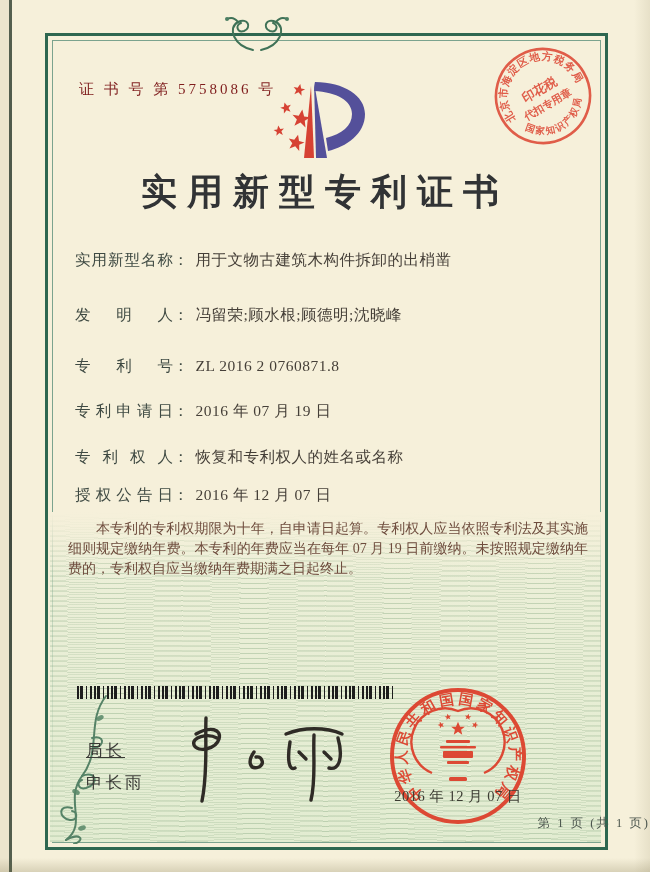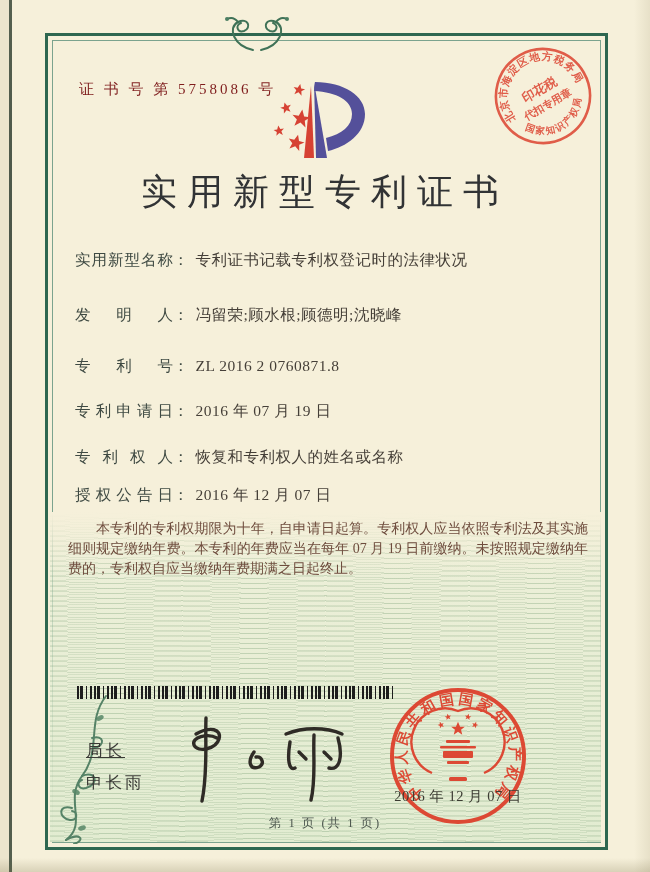--- a/index.html
+++ b/index.html
@@ -22,21 +22,21 @@
        background-image:
          linear-gradient(180deg,#f6f0da 0%,rgba(246,240,218,0) 20%),
          repeating-linear-gradient(2deg,rgba(122,160,118,.22) 0 1px,rgba(0,0,0,0) 1px 5px),
          repeating-linear-gradient(-2deg,rgba(122,160,118,.18) 0 1px,rgba(0,0,0,0) 1px 5px),
          linear-gradient(180deg,rgba(231,239,216,.55),#e2ecd1);}
 
   .cert-no{position:absolute;left:79px;top:80px;font-size:15px;letter-spacing:3px;
        color:#7f1d1d;}
 
   .title{position:absolute;left:0;top:168px;width:640px;text-align:center;
-       font-size:36px;font-weight:normal;color:#313335;letter-spacing:10px;text-indent:10px;}
+       font-size:36px;font-weight:bold;color:#313335;letter-spacing:10px;text-indent:10px;}
 
   .field{position:absolute;left:75px;font-size:15.5px;color:#3f4a43;white-space:nowrap;}
   .field .lbl{display:inline-block;width:98px;text-align:justify;text-align-last:justify;}
   .field .col{display:inline-block;}
   .field .val{margin-left:7px;color:#453f38;letter-spacing:.5px;}
 
   .paras{position:absolute;left:68px;top:519px;width:520px;font-size:14px;line-height:20px;
        color:#6e4c3d;text-align:justify;z-index:2;}
   .paras p{margin:0;text-indent:2em;}
 
@@ -58,21 +58,21 @@
 
   .stamp{position:absolute;left:483px;top:36px;width:120px;height:120px;
        transform:rotate(-30deg);opacity:.88;}
 
   .ornament-topA{position:absolute;left:222px;top:14px;z-index:2;}
   .ornament-topB{position:absolute;left:258px;top:14px;z-index:2;transform:scaleX(-1);}
   .ornament-corner{position:absolute;left:48px;top:692px;z-index:2;}
 
   .logo{position:absolute;left:248px;top:76px;}
 
-  .footer{position:absolute;left:0;top:815px;width:650px;text-align:center;
+  .footer{position:absolute;left:0;top:815px;width:650px;text-align:right;
        font-size:12.5px;color:#4c564e;letter-spacing:2px;z-index:2;}
 </style>
 </head>
 <body>
 
 <div class="paper"></div>
 <div class="scan-left-line"></div>
 
 <div class="frame-outer">
   <div class="frame-inner"></div>
@@ -125,21 +125,21 @@
   <text font-size="9.5" fill="#dd4936" letter-spacing="1.5" font-weight="bold">
     <textPath href="#stBot" startOffset="50%" text-anchor="middle">国家知识产权局</textPath>
   </text>
   <text x="60" y="57" text-anchor="middle" font-size="12.5" font-weight="bold" fill="#dd4936">印花税</text>
   <text x="60" y="73" text-anchor="middle" font-size="10.5" font-weight="bold" fill="#dd4936">代扣专用章</text>
 </svg>
 
 <div class="title">实用新型专利证书</div>
 
 <div class="field" style="top:250px">
-  <span class="lbl">实用新型名称</span><span class="col">：</span><span class="val">专利证书记载专利权登记时的法律状况</span>
+  <span class="lbl">实用新型名称</span><span class="col">：</span><span class="val">用于文物古建筑木构件拆卸的出梢凿</span>
 </div>
 <div class="field" style="top:305px">
   <span class="lbl">发明人</span><span class="col">：</span><span class="val">冯留荣;顾水根;顾德明;沈晓峰</span>
 </div>
 <div class="field" style="top:356px">
   <span class="lbl">专利号</span><span class="col">：</span><span class="val">ZL 2016 2 0760871.8</span>
 </div>
 <div class="field" style="top:401px">
   <span class="lbl">专利申请日</span><span class="col">：</span><span class="val">2016 年 07 月 19 日</span>
 </div>

